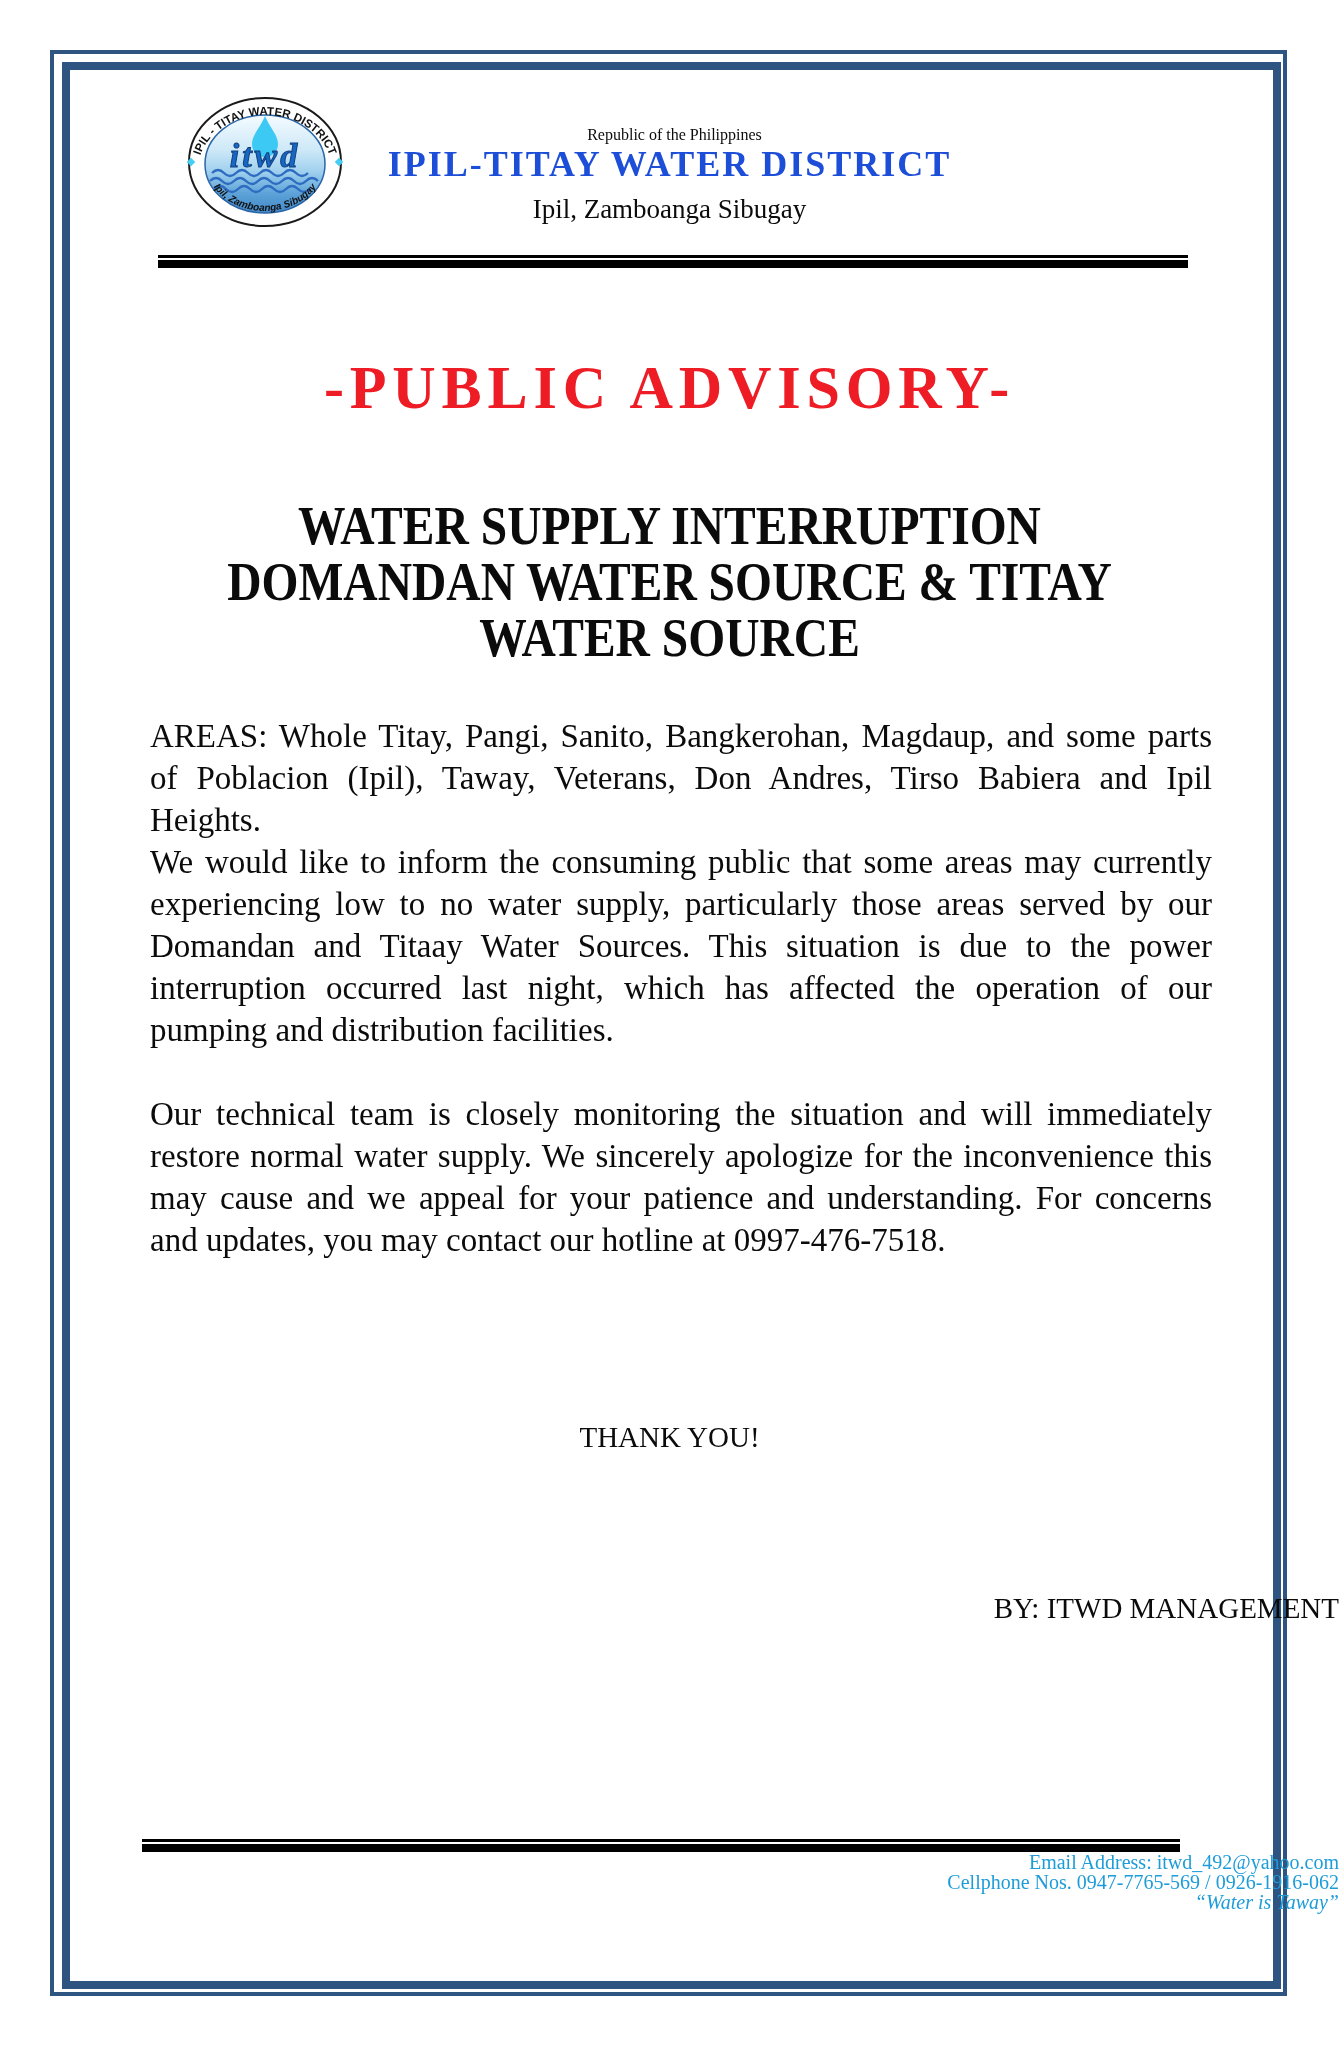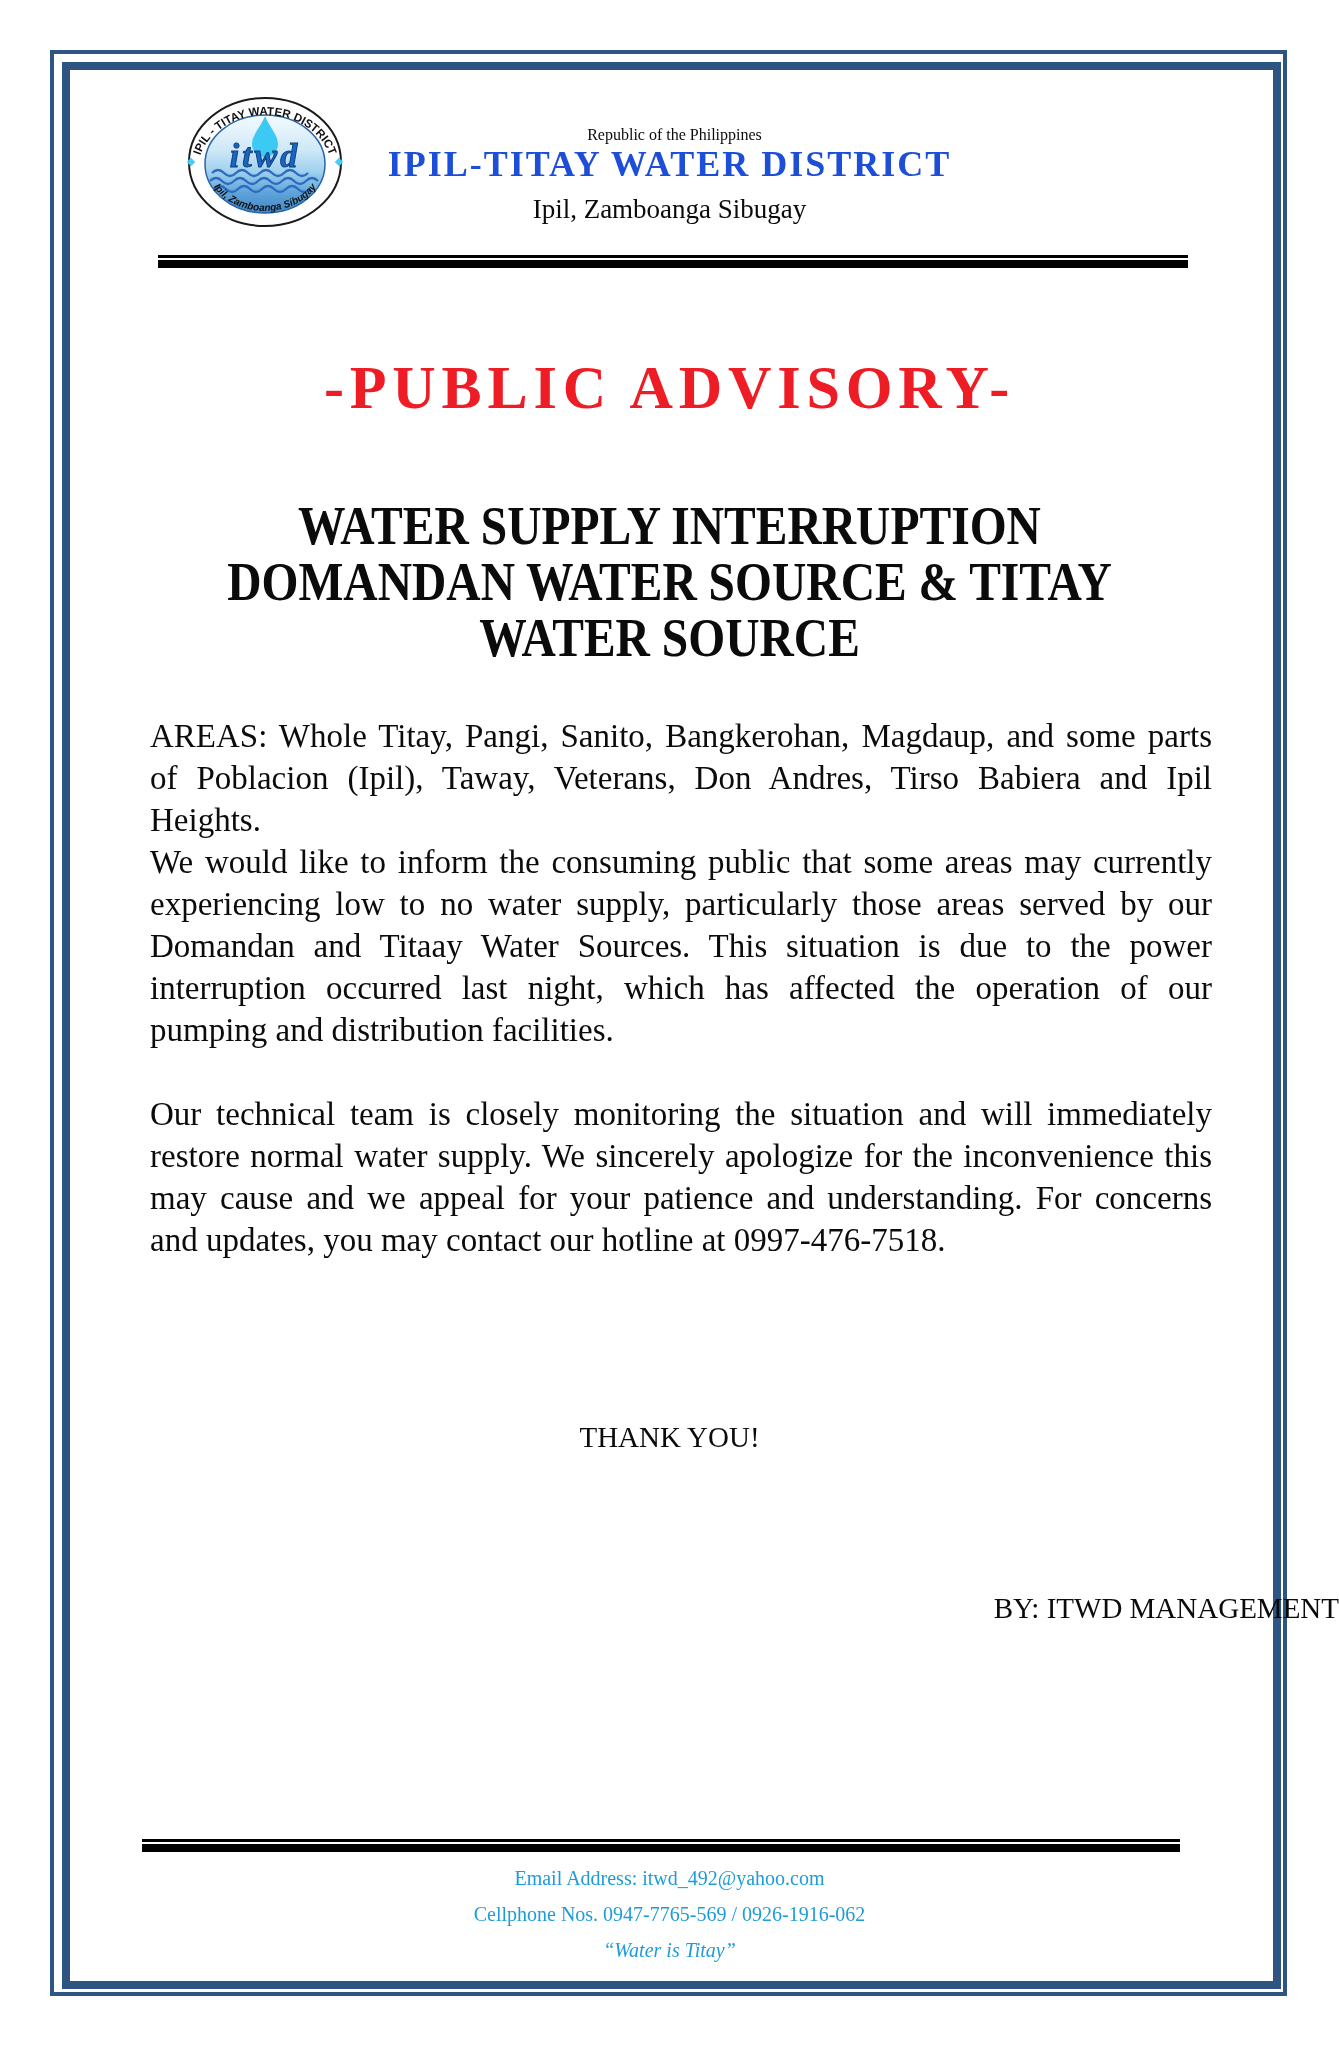--- a/index.html
+++ b/index.html
@@ -42,21 +42,21 @@
     font-size:33px;line-height:42px;text-align:justify;
   }
   .body-text p{margin:0;}
   .body-text .spaced{margin-top:42px;}
 
   .thank-you{position:absolute;left:0;right:0;top:1420px;text-align:center;font-size:29px;line-height:34px;}
   .byline{position:absolute;left:0;right:0;top:1591px;text-align:right;font-size:29px;line-height:34px;}
 
   
   .footer-text{position:absolute;left:0;right:0;top:1852px;text-align:center;color:#1e9cd9;font-size:20px;line-height:20px;}
-  .footer-text div{margin:16px;}
+  .footer-text div{margin:0;text-align:right;}
   .footer-motto{font-style:italic;}
 </style>
 </head>
 <body>
 
 <div class="page">
 
   <div class="border-outer"></div>
   <div class="border-inner"></div>
 
@@ -122,16 +122,16 @@
 
   <div class="rule rule-footer">
     <div class="thin"></div>
     <div class="gap"></div>
     <div class="thick"></div>
   </div>
 
   <div class="footer-text">
     <div>Email Address: itwd_492@yahoo.com</div>
     <div>Cellphone Nos. 0947-7765-569 / 0926-1916-062</div>
-    <div class="footer-motto">“Water is Titay”</div>
+    <div class="footer-motto">“Water is Taway”</div>
   </div>
 
 </div>
 
 </body></html>

